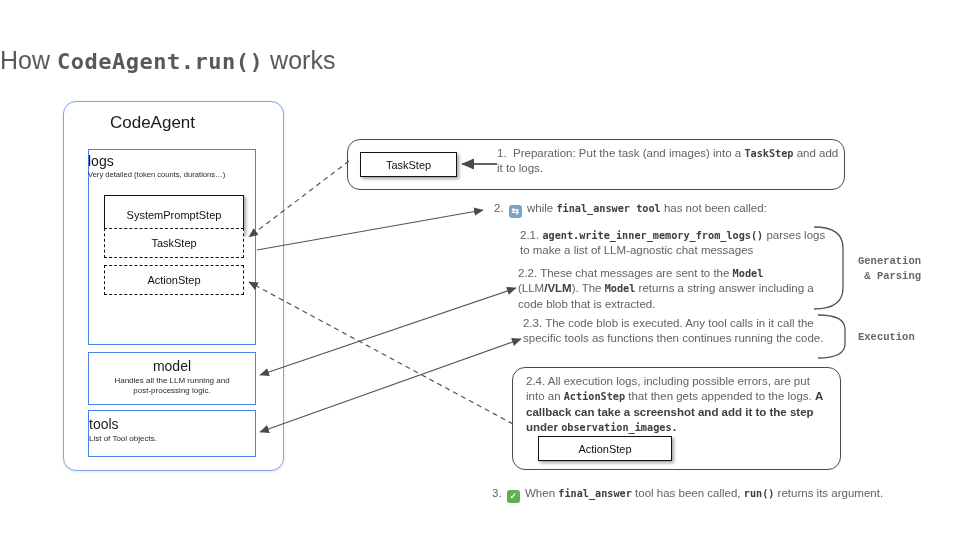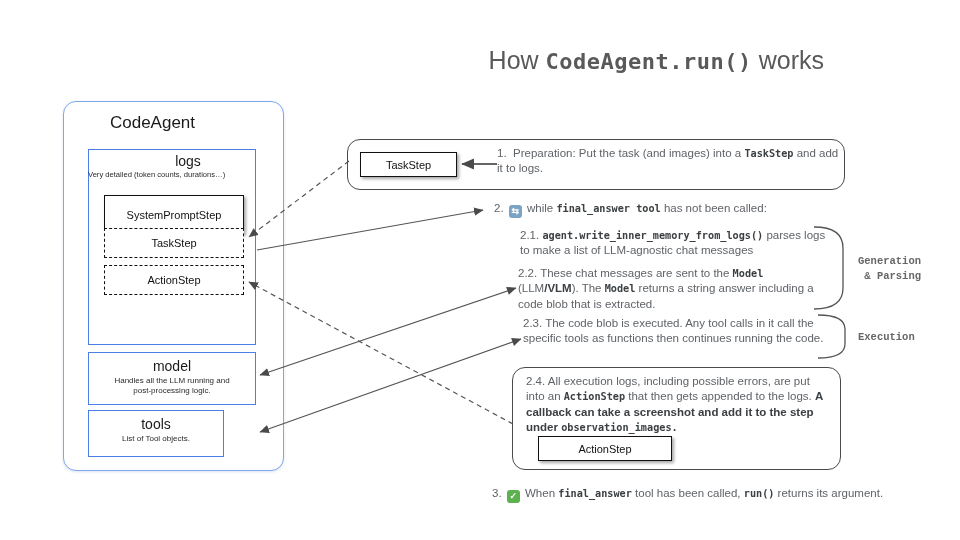--- a/index.html
+++ b/index.html
@@ -4,44 +4,44 @@
 <style>
   * { margin:0; padding:0; box-sizing:border-box; }
   html,body { width:960px; height:540px; }
   body {
     position:relative; width:960px; height:540px; background:#ffffff;
     font-family:"Liberation Sans", sans-serif; overflow:hidden; color:#5f6368;
   }
   .abs { position:absolute; }
 
   
-  .title { top:46px; left:0; width:824px; text-align:right; color:#595959; font-size:25px; }
+  .title { top:46px; left:0; width:824px; text-align:left; color:#595959; font-size:25px; }
   .title .code { font-family:"DejaVu Sans Mono", monospace; font-weight:bold; font-size:22px; letter-spacing:0.5px; }
 
   
   .agent-panel { left:63px; top:101px; width:221px; height:370px;
     border:1.6px solid #7da7f0; border-radius:13px; background:#fff;
     box-shadow:0 1px 3px rgba(60,100,180,0.18); }
   .agent-title { left:63px; top:113px; width:179px; text-align:center; color:#1a1a1a; font-size:17px; }
 
   .blue-box { border:1.5px solid #4a7fe8; background:#fff; }
   .logs-box  { left:88px; top:149px; width:168px; height:196px; }
-  .logs-title { left:88px; top:153px; width:200px; text-align:center; color:#1a1a1a; font-size:14px; }
+  .logs-title { left:88px; top:153px; width:200px; text-align:left; color:#1a1a1a; font-size:14px; }
   .logs-sub   { left:88px; top:170px; width:168px; text-align:left; color:#2a2a2a; font-size:7.6px; }
 
   .step-box { background:#fff; display:flex; align-items:center; justify-content:center;
     color:#111; font-size:11px; }
   .solid-box  { border:1.8px solid #111; box-shadow:2px 2px 3px rgba(0,0,0,0.35); }
   .dashed-box { border:1.5px dashed #111; }
   .sps-box    { left:104px; top:195px; width:140px; height:39px; }
   .task-box-l { left:104px; top:228px; width:140px; height:30px; }
   .act-box-l  { left:104px; top:265px; width:140px; height:30px; }
 
   .model-box { left:88px; top:352px; width:168px; height:53px; text-align:center; padding-top:5px; }
-  .tools-box { left:88px; top:410px; width:136px; height:47px; text-align:center; padding-top:5px; }
+  .tools-box { left:88px; top:410px; width:168px; height:47px; text-align:left; padding-top:5px; }
   .panel-h   { color:#1a1a1a; font-size:14px; line-height:1.2; }
   .panel-sub { color:#2a2a2a; font-size:8px; line-height:1.3; margin-top:1px; }
 
   
   .flow-text { font-size:11.5px; line-height:1.33; color:#5f6368; }
   .icode { font-family:"DejaVu Sans Mono", monospace; font-weight:bold; font-size:10.2px; color:#3c4043; }
   .btext { font-weight:bold; color:#3c4043;margin-top:12px; }
 
   .round-box { border:1.5px solid #4a4a4a; border-radius:13px; background:#fff; }
   .box1 { left:347px; top:139px; width:498px; height:51px; }

